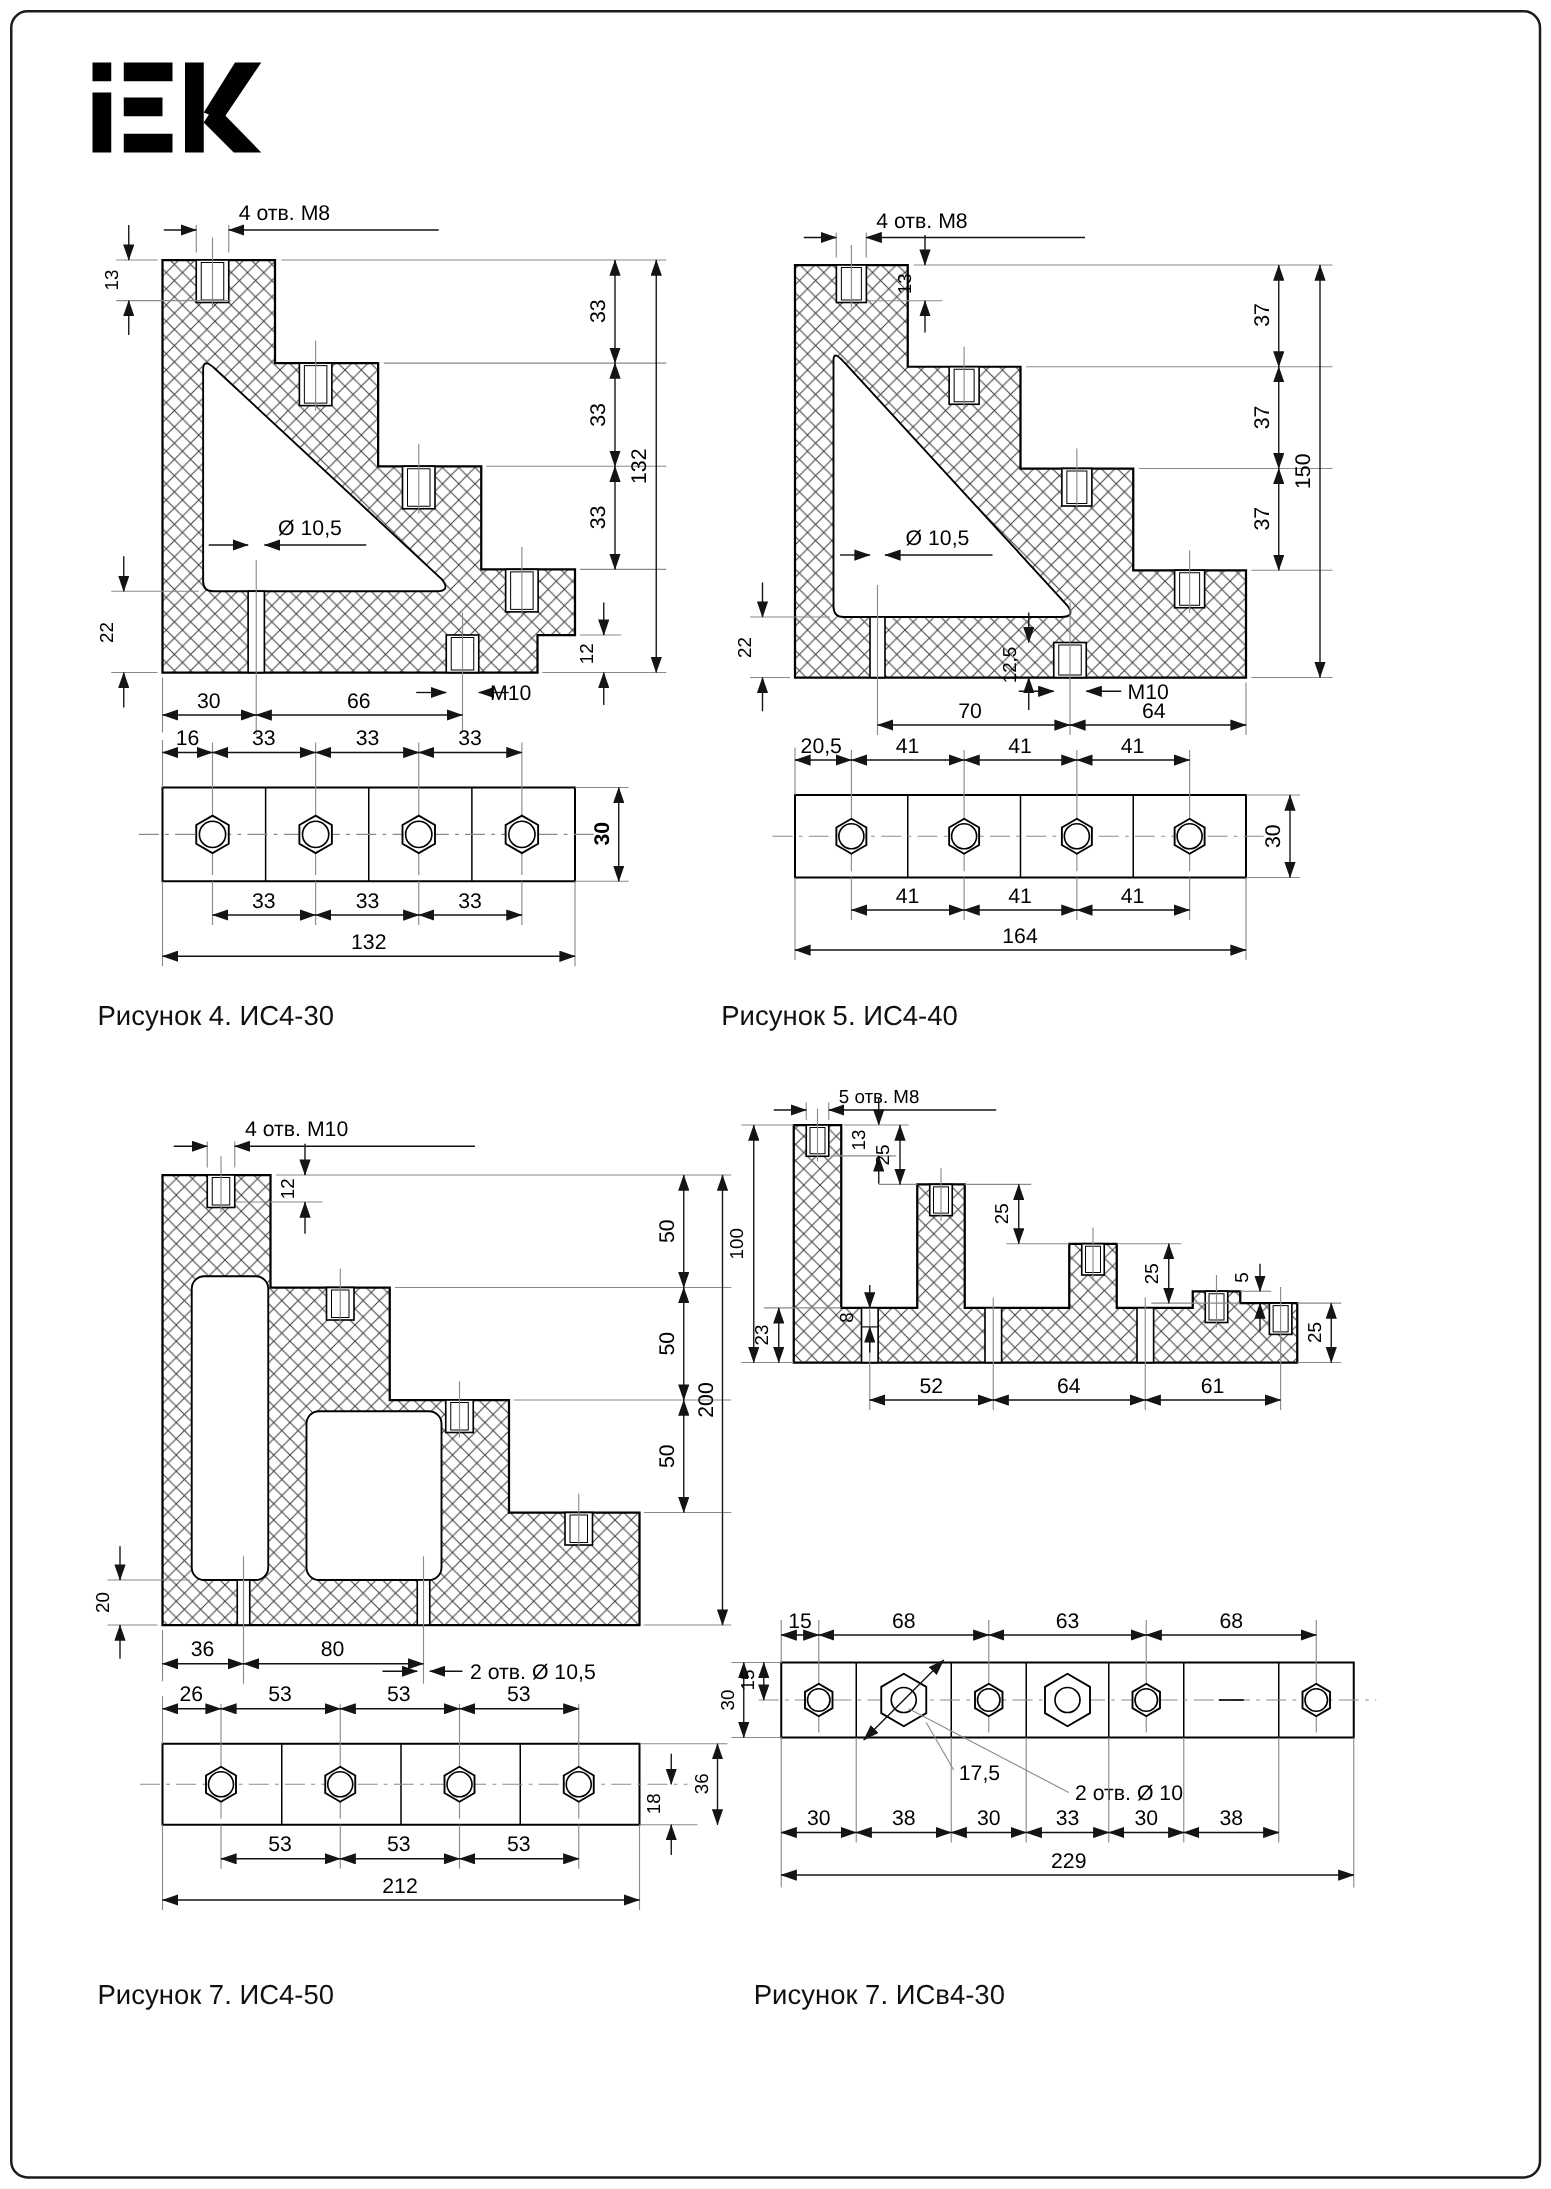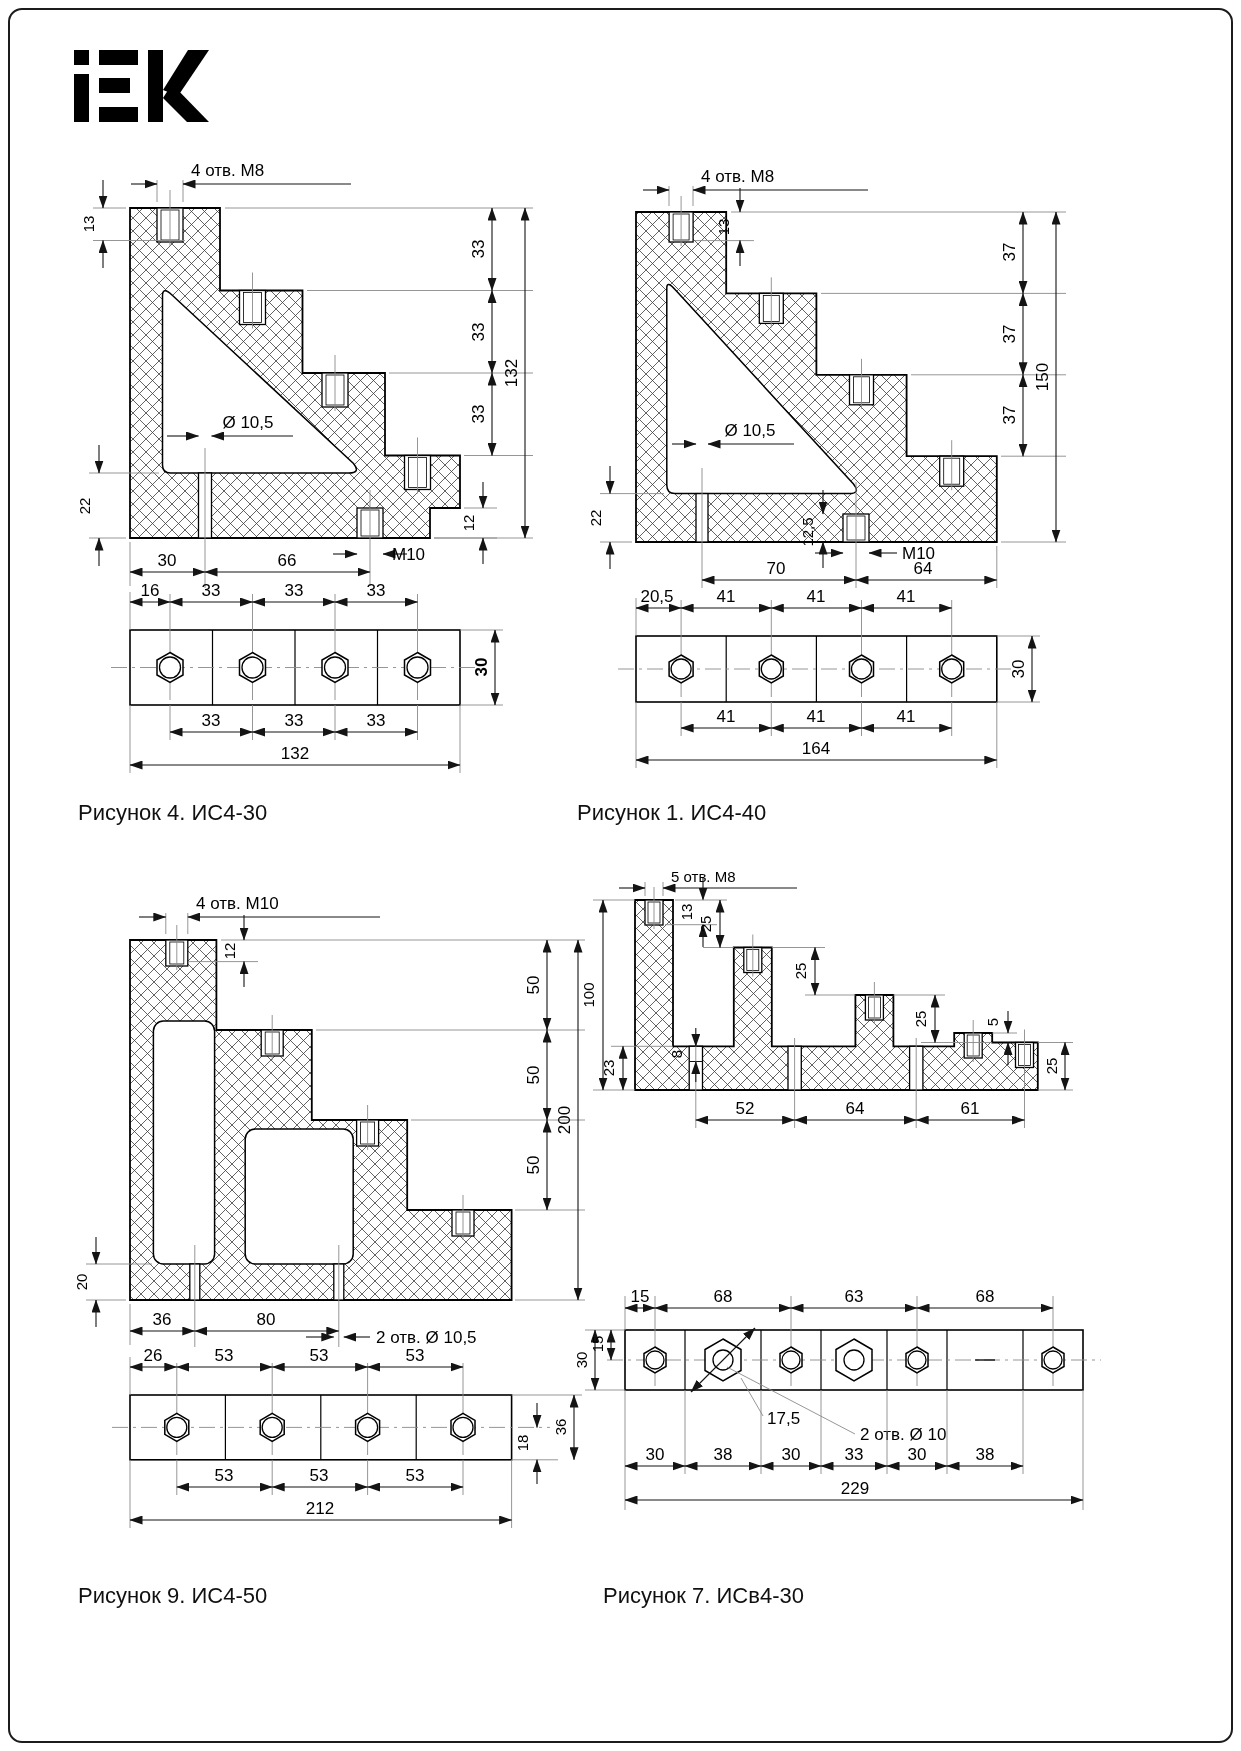--- a/index.html
+++ b/index.html
@@ -719,16 +719,16 @@
       </g>
       <g>
         <line class="e" x1="518" y1="520" x2="518" y2="640"></line>
         <line class="d" x1="60" y1="630" x2="518" y2="630" marker-start="url(#ar)" marker-end="url(#ar)"></line>
         <text class="dt" x="290" y="624">229</text>
       </g>
     </g>
   </svg>
 
   <div class="cap" style="left:78px; top:800px">Рисунок 4. ИС4-30</div>
-  <div class="cap" style="left:577px; top:800px">Рисунок 1. ИС4-40</div>
-  <div class="cap" style="left:78px; top:1583px">Рисунок 9. ИС4-50</div>
+  <div class="cap" style="left:577px; top:800px">Рисунок 5. ИС4-40</div>
+  <div class="cap" style="left:78px; top:1583px">Рисунок 7. ИС4-50</div>
   <div class="cap" style="left:603px; top:1583px">Рисунок 7. ИСв4-30</div>
 </div>
 
 </body></html>

